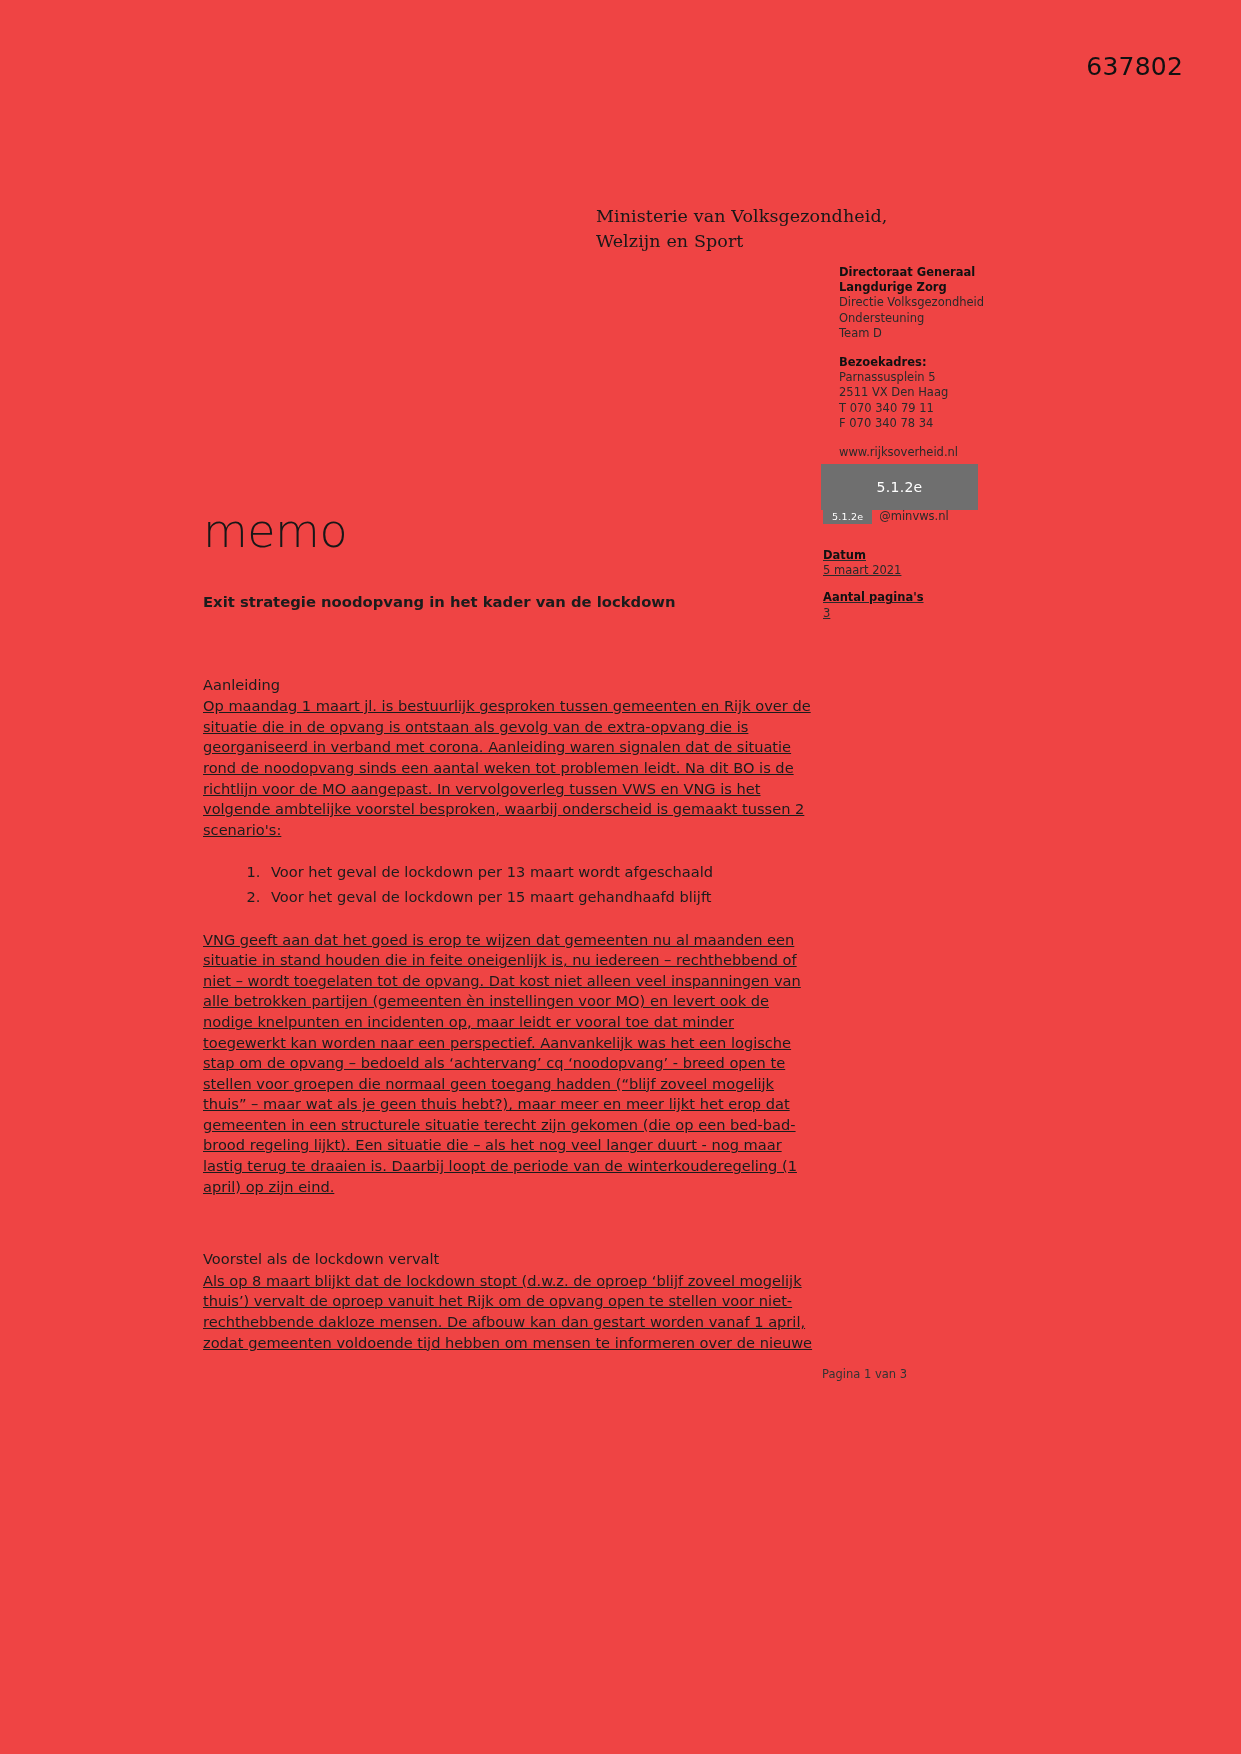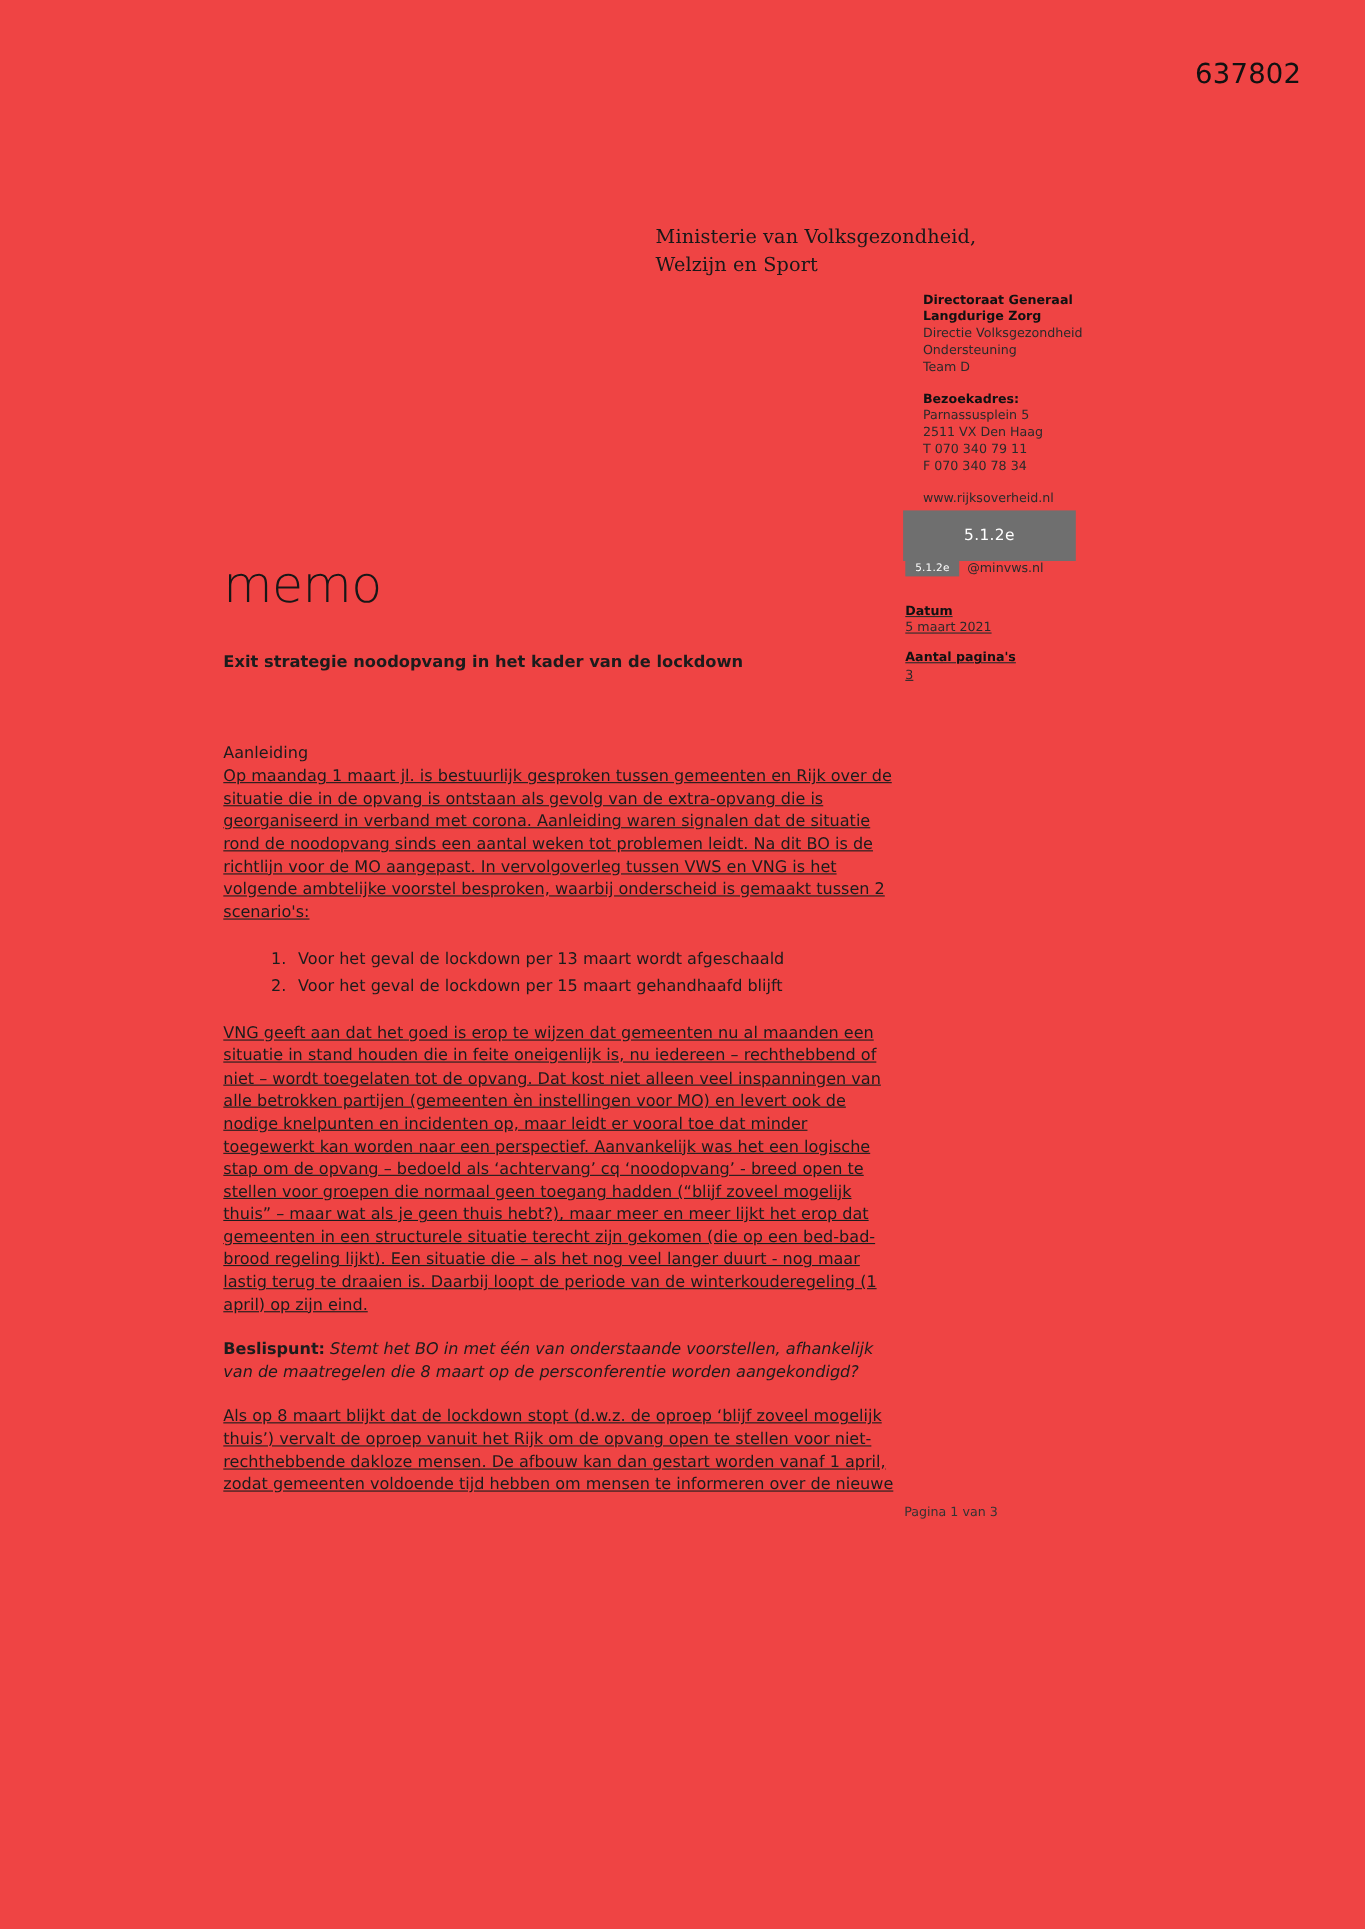--- a/index.html
+++ b/index.html
@@ -229,24 +229,22 @@
 
     <ol class="scenarios">
       <li>Voor het geval de lockdown per 13 maart wordt afgeschaald</li>
       <li>Voor het geval de lockdown per 15 maart gehandhaafd blijft</li>
     </ol>
 
     <p class="para">VNG geeft aan dat het goed is erop te wijzen dat gemeenten nu al maanden een situatie in stand houden die in feite oneigenlijk is, nu iedereen – rechthebbend of niet – wordt toegelaten tot de opvang. Dat kost niet alleen veel inspanningen van alle betrokken partijen (gemeenten èn instellingen voor MO) en levert ook de nodige knelpunten en incidenten op, maar leidt er vooral toe dat minder toegewerkt kan worden naar een perspectief. Aanvankelijk was het een logische stap om de opvang – bedoeld als ‘achtervang’ cq ‘noodopvang’ - breed open te stellen voor groepen die normaal geen toegang hadden (“blijf zoveel mogelijk thuis” – maar wat als je geen thuis hebt?), maar meer en meer lijkt het erop dat gemeenten in een structurele situatie terecht zijn gekomen (die op een bed-bad-brood regeling lijkt). Een situatie die – als het nog veel langer duurt - nog maar lastig terug te draaien is. Daarbij loopt de periode van de winterkouderegeling (1 april) op zijn eind.</p>
 
     <div class="spacer"></div>
 
-    <p class="beslispunt">
-      <span class="lead">Beslispunt:</span><span> Stemt het BO in met één van onderstaande voorstellen, afhankelijk van de maatregelen die 8 maart op de persconferentie worden aangekondigd?</span>
-    </p>
 
     <div class="spacer"></div>
 
+    <p class="sec-head">Voorstel als de lockdown vervalt</p>
     <p class="para">Als op 8 maart blijkt dat de lockdown stopt (d.w.z. de oproep ‘blijf zoveel mogelijk thuis’) vervalt de oproep vanuit het Rijk om de opvang open te stellen voor niet-rechthebbende dakloze mensen. De afbouw kan dan gestart worden vanaf 1 april, zodat gemeenten voldoende tijd hebben om mensen te informeren over de nieuwe</p>
   </div>
 
   <div class="footer">Pagina 1 van 3</div>
 
 </div>
 
 </body></html>

